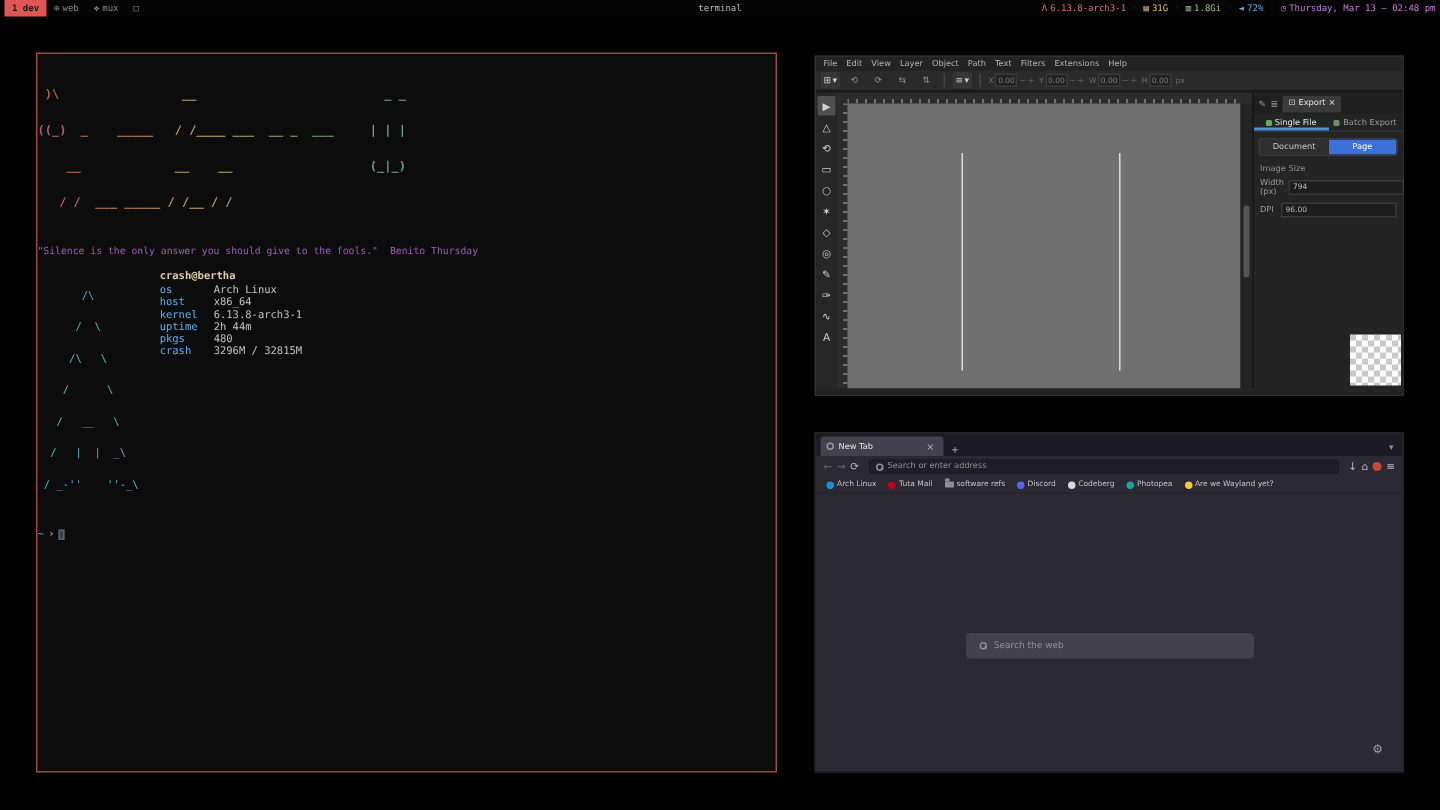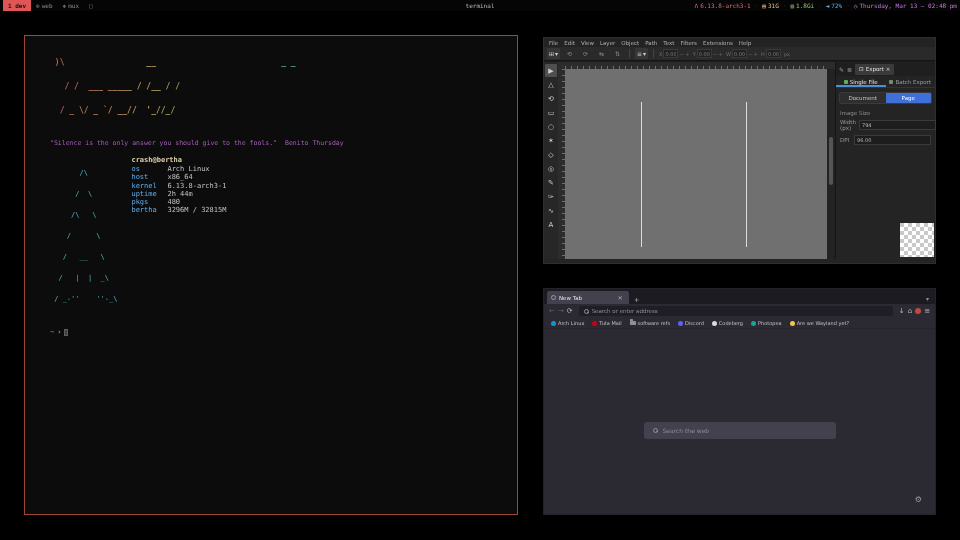--- a/index.html
+++ b/index.html
@@ -13,21 +13,21 @@
   .ws{display:flex;align-items:center;gap:2px;padding:0 5px;height:11px;color:#8a8a8a}
   .ws .ws-ic{font-size:6px;color:#8a8a8a}
   .ws.active{background:#e05555;color:#141414;font-weight:bold}
   .bar-title{position:absolute;left:50%;transform:translateX(-50%);color:#b8b8b8}
   .modules{margin-left:auto;display:flex;align-items:center;gap:4px}
   .mod{display:flex;gap:2px;align-items:center}
   .sep{color:#3a3a3a}
 
   
   .term{position:absolute;left:24px;top:35px;width:494px;height:480px;background:#0c0c0d;
-        border:1px solid #a0453a;padding:7px 25px;overflow:hidden}
+        border:1px solid #a0453a;padding:7px 0;overflow:hidden}
   .art{font-size:8px;line-height:8px;white-space:pre;font-weight:bold;
        background:linear-gradient(90deg,#b85a5a,#c2a35e 22%,#69a869 40%,#5fa8a8 58%,#7878c0 74%,#b468b4 92%);
        -webkit-background-clip:text;background-clip:text;color:transparent}
   .quote{margin-top:8px;font-size:6.5px;color:#a25fb5;display:flex;gap:8px;white-space:pre}
   .fetch{display:flex;gap:14px;margin-top:9px}
   .arch-logo{font-size:7px;line-height:7px;white-space:pre;color:#56b6c2}
   .finfo{font-size:7px;line-height:8.2px}
   .fuser{color:#ddd0a8;font-weight:bold;margin-bottom:1px}
   .frow .fk{color:#61afef;display:inline-block;width:36px}
   .frow .fv{color:#c2c2c2}
@@ -175,22 +175,23 @@
       <div class="mod">
         <span style="color: rgb(198, 120, 221);">◷</span>
         <span style="color: rgb(198, 120, 221);">Thursday, Mar 13 — 02:48 pm</span>
       </div>
     </div>
   </div>
 
   <div class="term">
     <div class="art">
       <div> )\                 __                          _ _ </div>
+      <div>((_)  _    _____   / /____ ___  __ _  ___     | | |</div>
+      <div>    __             __    __                   (_|_)</div>
       <div>   / /  ___ _____ / /__ / /</div>
-      <div>  / _ \/ _ `/ __//  '_//_/</div>
     </div>
     <div class="quote">
       <span>"Silence is the only answer you should give to the fools."</span>
       <span>Benito Thursday</span>
     </div>
     <div class="fetch">
       <div class="arch-logo">
         <div>       /\</div>
         <div>      /  \</div>
         <div>     /\   \</div>
@@ -210,21 +211,21 @@
         <div class="frow">
           <span class="fk">kernel</span><span class="fv">6.13.8-arch3-1</span>
         </div>
         <div class="frow">
           <span class="fk">uptime</span><span class="fv">2h 44m</span>
         </div>
         <div class="frow">
           <span class="fk">pkgs</span><span class="fv">480</span>
         </div>
         <div class="frow">
-          <span class="fk">bertha</span><span class="fv">3296M / 32815M</span>
+          <span class="fk">crash</span><span class="fv">3296M / 32815M</span>
         </div>
       </div>
     </div>
     <div class="promptline">
       <span class="ppath">~</span>
       <span class="pchar">›</span>
       <span class="cursor"></span>
     </div>
   </div>
 

